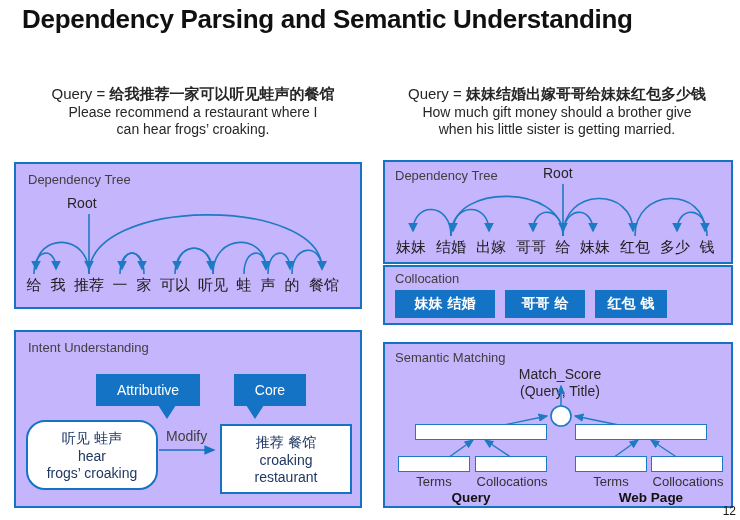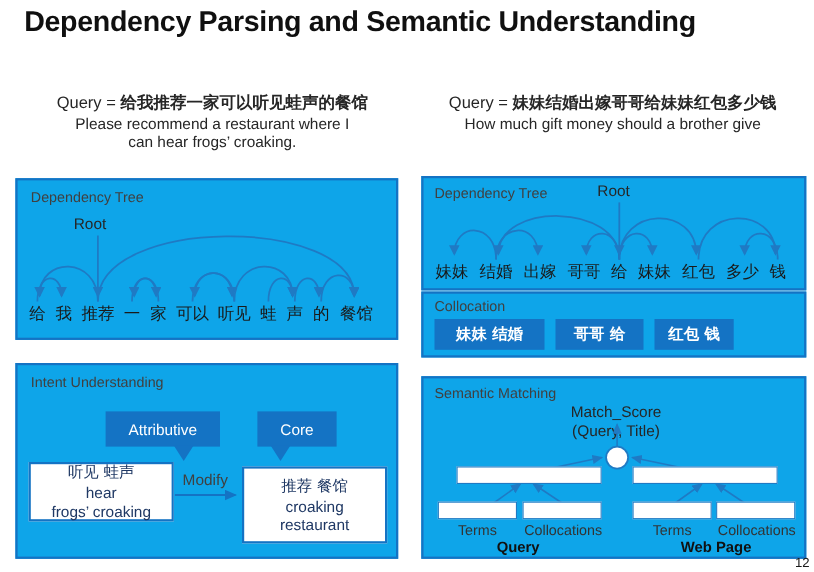--- a/index.html
+++ b/index.html
@@ -21,21 +21,21 @@
   .query-block{position:absolute;text-align:center;color:#262626;}
   .query-line1{font-size:15px;line-height:20px;white-space:nowrap;}
   .query-line1 .qlabel{font-weight:normal;}
   .query-line1 .qcn{font-weight:bold;}
   .query-en{font-size:14px;line-height:17px;}
 
   #query-left{left:18px;top:84px;width:350px;}
   #query-right{left:378px;top:84px;width:358px;}
 
   
-  .panel{position:absolute;border:2px solid #1473c4;background:#0ea5e9;box-sizing:border-box;}
+  .panel{position:absolute;border:2px solid #1473c4;background:#c4b5fd;box-sizing:border-box;}
   .panel-label{position:absolute;font-size:13px;color:#404040;white-space:nowrap;}
 
   #panel-dep-left   {left:14px; top:162px; width:348px; height:147px;}
   #panel-intent     {left:14px; top:330px; width:348px; height:178px;}
   #panel-dep-right  {left:383px;top:160px; width:350px; height:104px;}
   #panel-colloc     {left:383px;top:265px; width:350px; height:60px;}
   #panel-semantic   {left:383px;top:342px; width:350px; height:166px;}
 
   
   .tree-svg{position:absolute;left:0;top:0;overflow:visible;}
@@ -97,20 +97,21 @@
     <div class="query-en">Please recommend a restaurant where I</div>
     <div class="query-en">can hear frogs’  croaking.</div>
   </div>
 
   <div class="query-block" id="query-right">
     <div class="query-line1">
       <span class="qlabel">Query =</span>
       <span class="qcn">妹妹结婚出嫁哥哥给妹妹红包多少钱</span>
     </div>
     <div class="query-en">How much gift money should a brother give</div>
+    <div class="query-en">when his little sister is getting married.</div>
   </div>
 
   <div class="panel" id="panel-dep-left">
     <div class="panel-label" style="left:12px;top:8px;">Dependency Tree</div>
     <div class="root-label" id="left-root-label" style="left: 51px; top: 31px;">Root</div>
     <svg class="tree-svg" id="left-tree-svg" width="348" height="147">
         <defs>
           <marker id="left-tree-svg-mk" markerWidth="6" markerHeight="6" refX="5" refY="3" orient="auto">
             <path d="M0,0 L6,3 L0,6 z" fill="#1f7ac4"></path>
           </marker>
@@ -149,21 +150,21 @@
     <div class="callout" style="left:80px;top:42px;width:104px;height:32px;">
       <span>Attributive</span>
       <span class="tail" style="left:62px;"></span>
     </div>
 
     <div class="callout" style="left:218px;top:42px;width:72px;height:32px;">
       <span>Core</span>
       <span class="tail" style="left:12px;"></span>
     </div>
 
-    <div class="intent-box" style="left:10px;top:88px;width:132px;height:54px;">
+    <div class="intent-box" style="left:10px;top:88px;width:132px;height:70px;border-radius:19px;">
       <div class="intent-cn">听见  蛙声</div>
       <div class="intent-en">hear</div>
       <div class="intent-en">frogs’  croaking</div>
     </div>
 
     <div class="intent-box" style="left:204px;top:92px;width:132px;height:70px;">
       <div class="intent-cn">推荐  餐馆</div>
       <div class="intent-en">croaking</div>
       <div class="intent-en">restaurant</div>
     </div>

